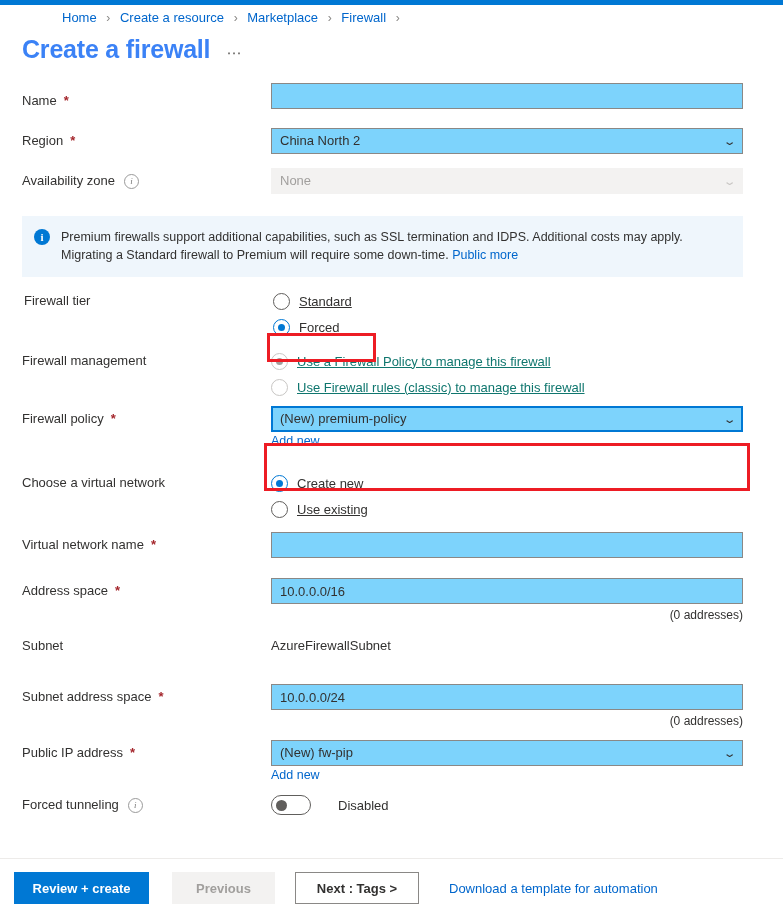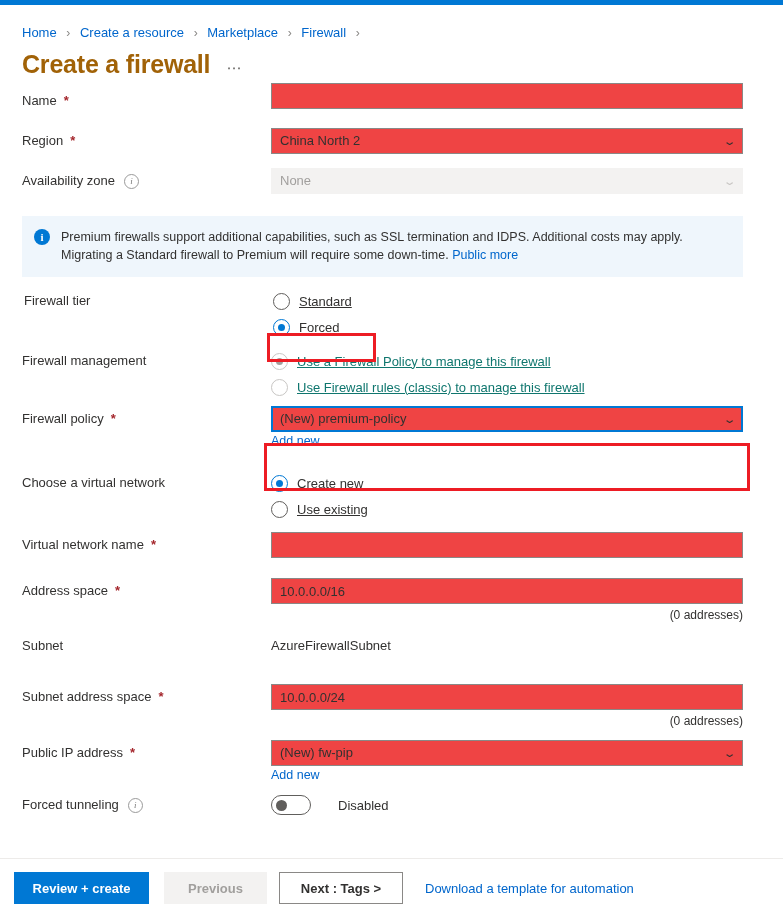--- a/index.html
+++ b/index.html
@@ -15,45 +15,46 @@
     color: #1b1a19;
     position: relative;
     overflow: hidden;
   }
   .top-strip {
     height: 5px;
     background: #0078d4;
     width: 100%;
   }
   .breadcrumb {
-    padding: 20px 0 0 22px;
+    padding: 5px 0 0 22px;
     font-size: 13px;
     line-height: 16px;
     white-space: nowrap;
+    margin-left: 40px;
   }
   .bc-link {
     color: #0066cc;
     text-decoration: none;
     cursor: pointer;
   }
   .bc-sep {
     color: #8a8886;
     margin: 0 6px;
     font-size: 12px;
   }
   .title-row {
     display: flex;
     align-items: flex-end;
     padding: 8px 0 0 22px;
   }
   .page-title {
     font-size: 25px;
     font-weight: 600;
     letter-spacing: -0.2px;
-    color: #a16207;
+    color: #3b82f6;
     line-height: 30px;
   }
   .ellipsis-btn {
     margin-left: 16px;
     margin-bottom: 6px;
     color: #605e5c;
     font-size: 15px;
     letter-spacing: 1px;
     cursor: pointer;
     line-height: 10px;
@@ -106,21 +107,21 @@
     line-height: 1;
     cursor: pointer;
     margin-left: 4px;
   }
 
   .input, .select {
     width: 472px;
     height: 26px;
     box-sizing: border-box;
     border: 1px solid #8a8886;
-    background: #ef4444;
+    background: #7dd3fc;
     font-family: "Liberation Sans", sans-serif;
     font-size: 13px;
     color: #323130;
     padding: 0 8px;
     line-height: 24px;
     position: relative;
   }
   .select {
     display: flex;
     align-items: center;
@@ -276,21 +277,21 @@
     left: 0;
     bottom: 0;
     width: 783px;
     height: 59px;
     background: #ffffff;
     border-top: 1px solid #edebe9;
     display: flex;
     align-items: center;
     padding-left: 14px;
     box-sizing: border-box;
-    gap: 4px;
+    gap: 12px;
   }
   .btn {
     height: 32px;
     font-family: "Liberation Sans", sans-serif;
     font-size: 13px;
     font-weight: 600;
     border: none;
     cursor: pointer;
     box-sizing: border-box;
   }

